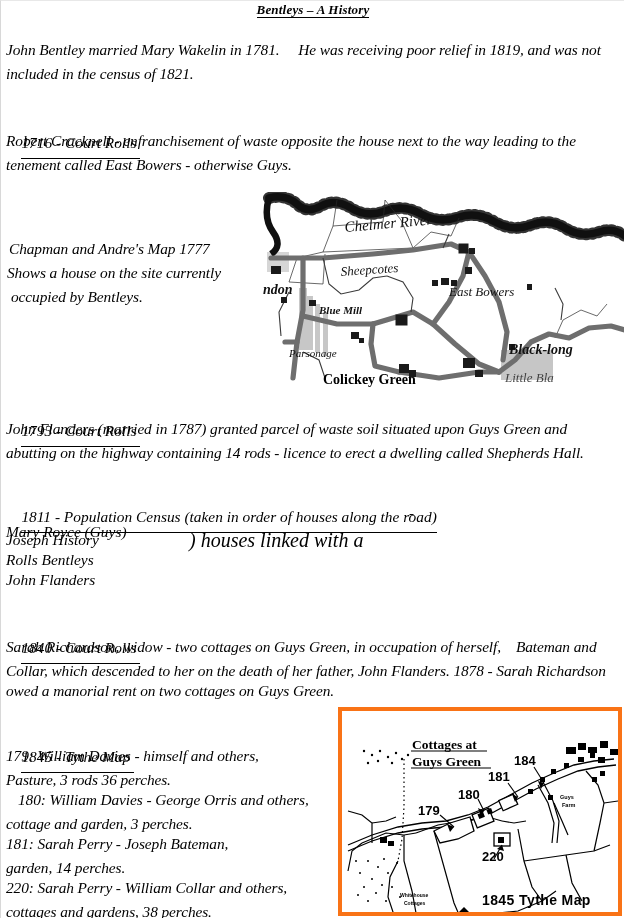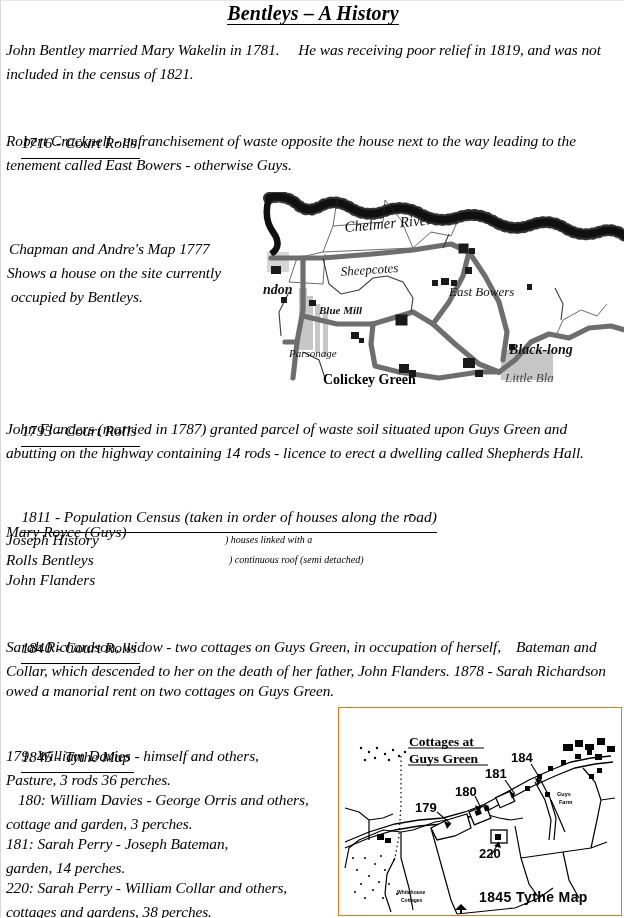--- a/index.html
+++ b/index.html
@@ -23,21 +23,21 @@
     box-sizing: border-box;
   }
   .doc-title {
     position: absolute;
     top: 1px;
     left: 0;
     width: 624px;
     text-align: center;
     font-style: italic;
     font-weight: 600;
-    font-size: 20px;
+    font-size: 13px;
     letter-spacing: 0.2px;
   }
   .doc-title span {
     border-bottom: 1.4px solid #000;
     padding-bottom: 0px;
   }
   .txt {
     position: absolute;
     font-style: italic;
     font-size: 15.4px;
@@ -67,24 +67,23 @@
     left: 5px;
     font-style: italic;
     font-size: 15.4px;
     line-height: 24.5px;
     white-space: pre;
   }
   .census-note {
     position: absolute;
     left: 188px;
     font-style: italic;
-    font-size: 10px;
+    font-size: 20px;
     line-height: 24.5px;
     white-space: pre;
-    margin-left: 36px;
   }
   .census-dash {
     position: absolute;
     left: 408px;
     font-style: italic;
     font-size: 15.4px;
     white-space: pre;
   }
   
   #chapman-map {
@@ -104,21 +103,21 @@
   }
   
   #tythe-map {
     position: absolute;
     left: 337px;
     top: 706px;
     width: 284px;
     height: 209px;
     overflow: hidden;
     background: #ffffff;
-    border: 1px solid #f97316;
+    border: 4px solid #f97316;
     box-sizing: border-box;
   }
   #tythe-map svg { display: block; }
   .ty-num {
     font-family: "Liberation Sans", sans-serif;
     font-size: 13px;
     font-weight: 700;
     fill: #000;
   }
   .ty-title {
@@ -277,21 +276,20 @@
     <u>1811 - Population Census (taken in order of houses along the road)</u>
   </div>
 
   <div class="census-name" style="top:519px;">Mary Royce (Guys)</div>
   <div class="census-dash" style="top:503px;">-</div>
 
   <div class="census-name" style="top:527px;">Joseph History</div>
   <div class="census-note" style="top:527px;">) houses linked with a</div>
 
   <div class="census-name" style="top:547px;">Rolls Bentleys</div>
-  <div class="census-note" style="top:547px; left:192px;">) continuous roof (semi detached)</div>
 
   <div class="census-name" style="top:567px;">John Flanders</div>
 
   <div class="hdr" style="top:610px;">
     <u>1840 - Court Rolls </u>
   </div>
   <div class="txt body-col" style="top:634px;">Sarah Richardson, widow - two cottages on Guys Green, in occupation of herself,    Bateman and</div>
   <div class="txt body-col" style="top:658px;">Collar, which descended to her on the death of her father, John Flanders. 1878 - Sarah Richardson</div>
   <div class="txt body-col" style="top:678px;">owed a manorial rent on two cottages on Guys Green.</div>
 

